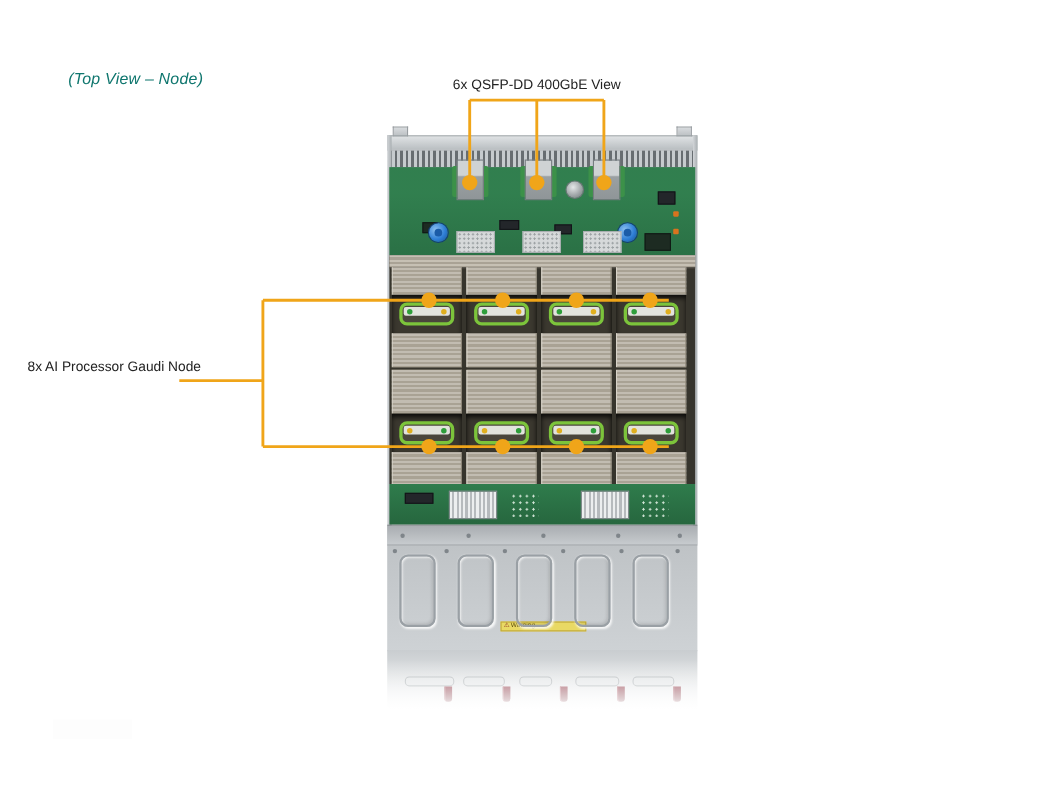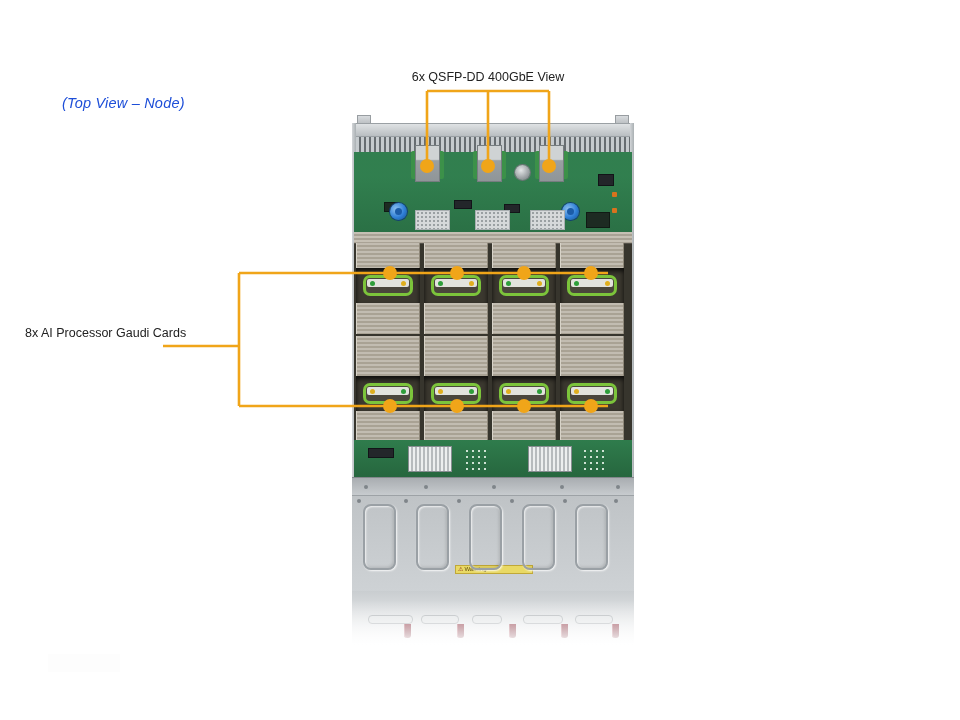--- a/index.html
+++ b/index.html
@@ -1,21 +1,21 @@
 <!DOCTYPE html>
 <html><head>
 <meta charset="utf-8">
 <style>
   html,body{margin:0;padding:0;background:#fff;}
   #page{position:relative;width:960px;height:720px;background:#ffffff;overflow:hidden;
         font-family:"Liberation Sans",sans-serif;color:#2e2e2e;}
   .abs{position:absolute;}
 
   
-  #view-title{left:62px;top:64px;font-size:14.5px;font-style:italic;color:#1d4ed8;letter-spacing:.2px;z-index:7;margin-top:31px;}
+  #view-title{left:62px;top:64px;font-size:14.5px;font-style:italic;color:#0f766e;letter-spacing:.2px;z-index:7;}
   #ports-label{left:488px;top:70px;transform:translateX(-50%);font-size:12.5px;color:#222;white-space:nowrap;z-index:7;}
   #cards-label{left:25px;top:326px;font-size:12.5px;color:#222;white-space:nowrap;z-index:7;}
 
   
   #callout-svg{left:0;top:0;z-index:6;pointer-events:none;}
 
   
   #server{left:352px;top:115px;width:282px;height:532px;z-index:1;}
   .ear{width:12px;height:11px;background:linear-gradient(180deg,#d8dbde,#aeb3b6);border:1px solid #989da1;border-bottom:none;}
   #top-bar{left:0;top:8px;width:282px;height:14px;background:linear-gradient(180deg,#dfe2e4,#b9bec1);border:1px solid #9aa0a4;box-sizing:border-box;}
@@ -65,21 +65,21 @@
   #bottom-fade{left:340px;top:600px;width:310px;height:58px;background:linear-gradient(180deg,rgba(255,255,255,0),#ffffff 78%);z-index:4;}
   #watermark{left:48px;top:654px;width:72px;height:18px;background:#fdfdfd;z-index:2;}
 </style>
 </head>
 <body>
 
 <div id="page">
 
   <div class="abs" id="view-title">(Top View – Node)</div>
   <div class="abs" id="ports-label">6x QSFP-DD 400GbE View</div>
-  <div class="abs" id="cards-label">8x AI Processor Gaudi Cards</div>
+  <div class="abs" id="cards-label">8x AI Processor Gaudi Node</div>
 
   <div class="abs" id="server">
     <div class="abs ear" style="left:5px;top:0;"></div>
     <div class="abs ear" style="left:263px;top:0;"></div>
     <div class="abs" id="top-bar"></div>
     <div class="abs" id="fin-strip"></div>
     <div class="abs side-wall" id="wall-l"></div>
     <div class="abs side-wall" id="wall-r"></div>
 
     <div class="abs" id="pcb">

